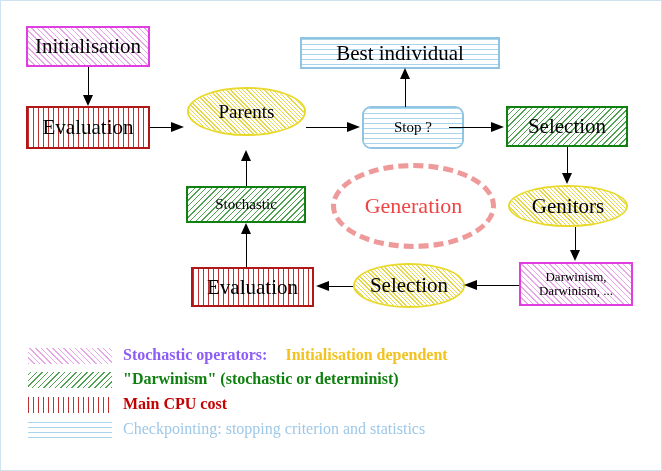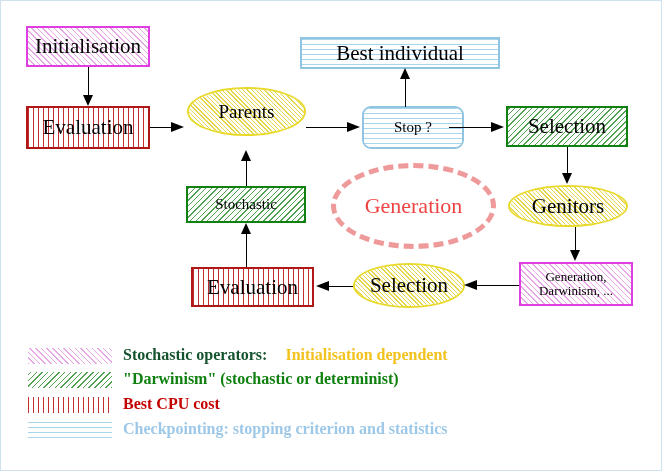--- a/index.html
+++ b/index.html
@@ -58,21 +58,21 @@
   .ar-u{border-left:5px solid transparent;border-right:5px solid transparent;
         border-bottom:11px solid #000;}
   .ar-r{border-top:5px solid transparent;border-bottom:5px solid transparent;
         border-left:13px solid #000;}
   .ar-l{border-top:5px solid transparent;border-bottom:5px solid transparent;
         border-right:13px solid #000;}
 
   
   .lg-sw{position:absolute;left:27px;width:84px;height:16px;box-sizing:border-box;}
   .lg-tx{position:absolute;left:122px;white-space:nowrap;font-weight:bold;}
-  .lg-tx.thin{font-weight:bold;}
+  .lg-tx.thin{font-weight:normal;}
 </style>
 </head>
 <body>
 
 <div id="canvas">
 
   <div class="node box c-mag" style="left:25px;top:25px;width:124px;height:41px;font-size:21px;">
     <div class="hatch"></div>
     <span>Initialisation</span>
   </div>
@@ -102,21 +102,21 @@
     <span>Genitors</span>
   </div>
 
   <div class="node box c-grn" style="left:505px;top:105px;width:122px;height:41px;font-size:21px;">
     <div class="hatch"></div>
     <span>Selection</span>
   </div>
 
   <div class="node box c-mag" style="left:518px;top:261px;width:114px;height:44px;font-size:13px;flex-direction:column;">
     <div class="hatch"></div>
-    <span>Generation,</span>
+    <span>Darwinism,</span>
     <span>Darwinism, ...</span>
   </div>
 
   <div class="node ell c-yel" style="left:352px;top:262px;width:112px;height:45px;font-size:21px;">
     <div class="hatch"></div>
     <span>Selection</span>
   </div>
 
   <div class="node box c-red" style="left:190px;top:266px;width:123px;height:40px;font-size:21px;">
     <div class="hatch"></div>
@@ -162,33 +162,33 @@
   <div class="ln lnv" style="left:245px;top:232px;height:34px;"></div>
   <div class="ar ar-u" style="left:240px;top:222px;"></div>
 
   <div class="ln lnv" style="left:245px;top:160px;height:25px;"></div>
   <div class="ar ar-u" style="left:240px;top:149px;"></div>
 
   <div class="lg-sw c-mag" style="top:347px;position:absolute;">
     <div class="hatch"></div>
   </div>
   <div class="lg-tx" style="top:345px;font-size:16px;">
-    <span style="color:#14532d;">Stochastic operators:</span>
+    <span style="color:#8b5cf6;">Stochastic operators:</span>
     <span style="display:inline-block;width:10px;"></span>
     <span style="color:#f2c21e;">Initialisation dependent</span>
   </div>
 
   <div class="lg-sw c-grn" style="top:371px;position:absolute;">
     <div class="hatch"></div>
   </div>
   <div class="lg-tx" style="top:369px;font-size:16px;color:#108010;">"Darwinism" (stochastic or determinist)</div>
 
   <div class="lg-sw c-red" style="top:396px;position:absolute;">
     <div class="hatch"></div>
   </div>
-  <div class="lg-tx" style="top:394px;font-size:16px;color:#c40000;">Best CPU cost</div>
+  <div class="lg-tx" style="top:394px;font-size:16px;color:#c40000;">Main CPU cost</div>
 
   <div class="lg-sw c-blu" style="top:421px;position:absolute;">
     <div class="hatch"></div>
   </div>
   <div class="lg-tx thin" style="top:419px;font-size:16px;color:#9dc8e8;">Checkpointing: stopping criterion and statistics</div>
 
 </div>
 
 </body></html>

